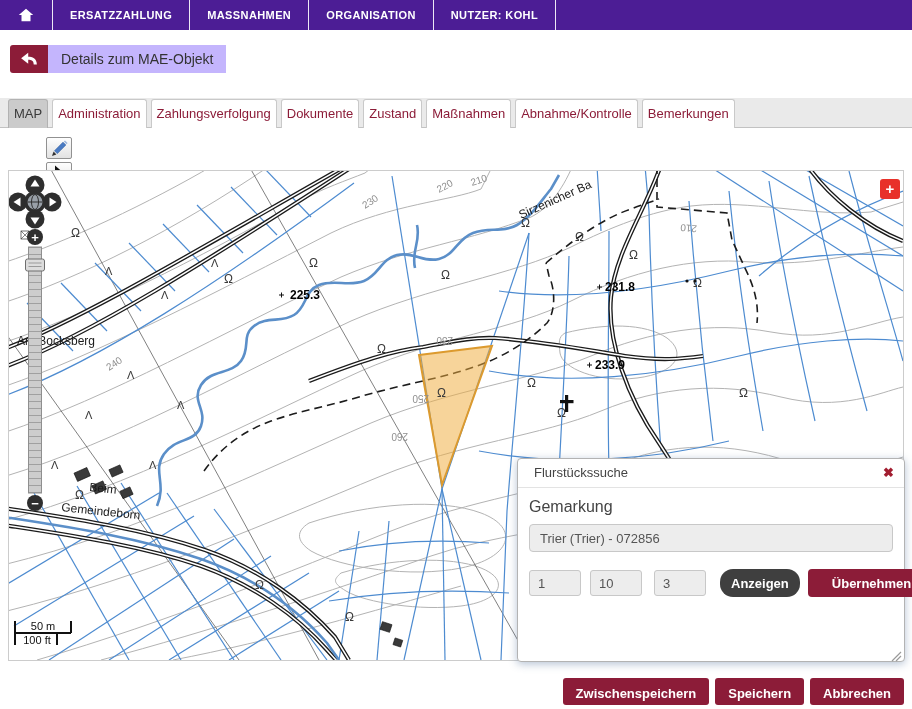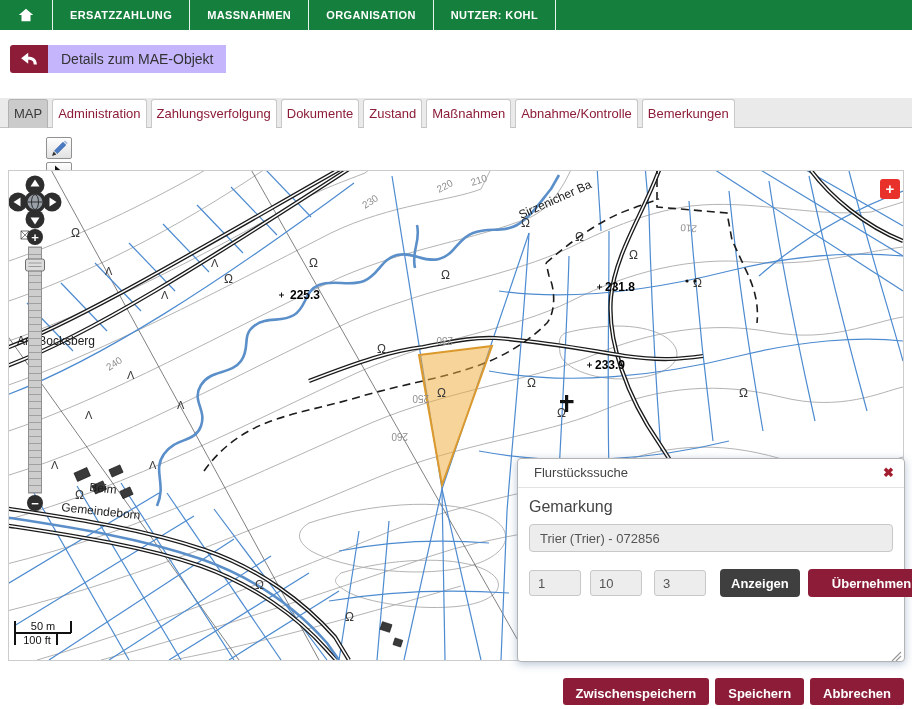--- a/index.html
+++ b/index.html
@@ -1,20 +1,20 @@
 <!DOCTYPE html>
 <html><head>
 <meta charset="utf-8">
 <style>
   html,body{margin:0;padding:0;background:#fff;}
   body{width:912px;height:709px;position:relative;font-family:"Liberation Sans",sans-serif;overflow:hidden;}
   .app{position:absolute;inset:0;}
 
   
-  .topnav{position:absolute;top:0;left:0;right:0;height:30px;background:#15803d;display:flex;align-items:stretch;}
+  .topnav{position:absolute;top:0;left:0;right:0;height:30px;background:#4c1d95;display:flex;align-items:stretch;}
   .topnav .home{display:flex;align-items:center;justify-content:center;padding:0 17px;cursor:pointer;}
   .nav-item{display:flex;align-items:center;padding:0 17px;border-left:1px solid rgba(255,255,255,.9);
             color:#fff;font-size:11px;font-weight:bold;letter-spacing:.4px;cursor:pointer;white-space:nowrap;}
   .nav-end{border-left:1px solid rgba(255,255,255,.9);width:0;}
 
   
   .back-btn{position:absolute;top:45px;left:10px;width:38px;height:28px;background:#8c1c38;border:none;
             border-radius:3px 0 0 3px;display:flex;align-items:center;justify-content:center;cursor:pointer;padding:0;}
   .back-label{position:absolute;top:45px;left:48px;height:28px;background:#c4b5fd;color:#333;
               font-size:14px;line-height:28px;padding:0 13px;white-space:nowrap;}
@@ -48,21 +48,21 @@
   .dialog-body{padding:7px 11px;}
   .gem-label{font-size:16px;color:#444;margin:3px 0 8px;}
   .gem-select{width:100%;height:28px;background:#ededed;border:1px solid #c8c8c8;border-radius:4px;font-size:13px;
               color:#555;padding:0 10px;box-sizing:border-box;font-family:inherit;}
   .field-row{margin-top:17px;display:flex;align-items:center;}
   .small-input{width:52px;height:26px;background:#ededed;border:1px solid #c8c8c8;border-radius:3px;font-size:13px;
                color:#555;padding:0 8px;box-sizing:border-box;font-family:inherit;}
   .gap9{margin-left:9px;} .gap12{margin-left:12px;}
   .btn{height:28px;border:none;border-radius:4px;font-size:13px;font-weight:bold;color:#fff;padding:0 11px;
        font-family:inherit;cursor:pointer;white-space:nowrap;}
-  .btn-dark{background:#3f3f3f;margin-left:14px;}
+  .btn-dark{background:#3f3f3f;margin-left:14px;border-radius:13px;}
   .btn-maroon{background:#8c1c38;margin-left:8px;padding-left:24px;}
   .resize-handle{position:absolute;right:2px;bottom:2px;width:11px;height:11px;cursor:nwse-resize;}
 
   
   .footer{position:absolute;top:678px;right:8px;display:flex;gap:6px;}
   .footer .btn{height:27px;border-radius:3px;background:#8c1c38;padding:8px 13px;}
 
   
   .contour{stroke:#b3b3b3;stroke-width:1;fill:none;}
   .fieldline{stroke:#4a4a4a;stroke-width:.7;fill:none;}

